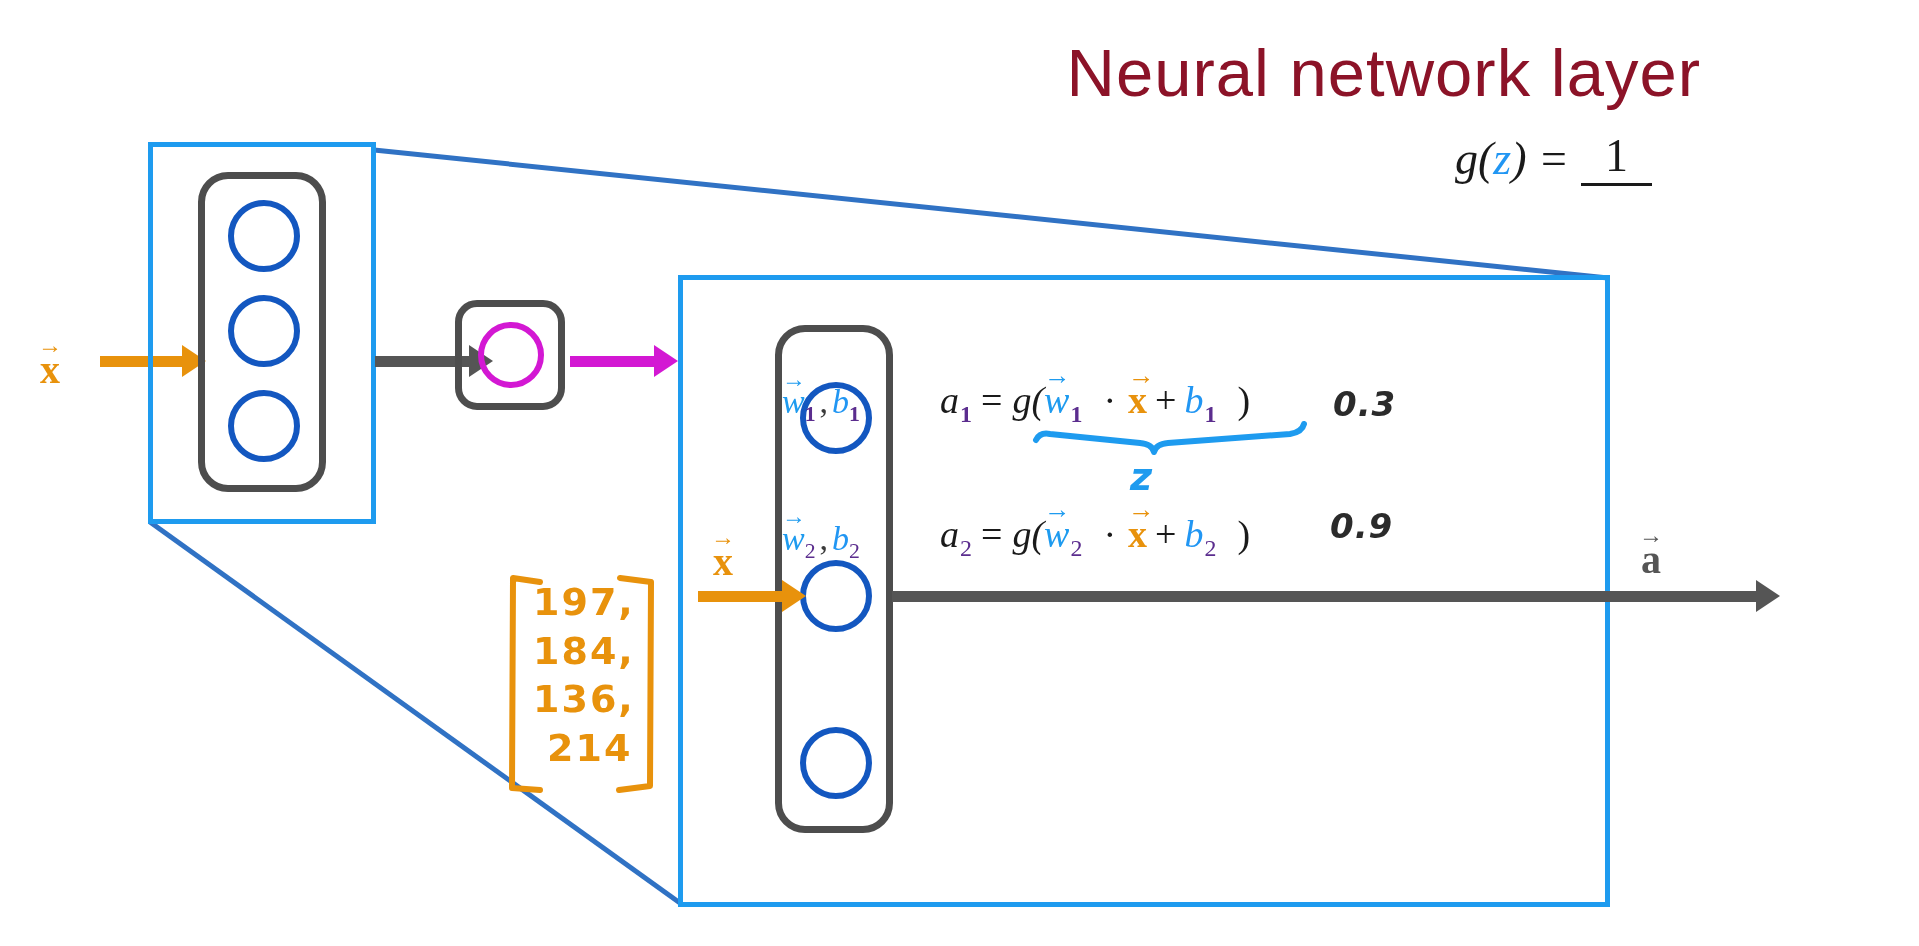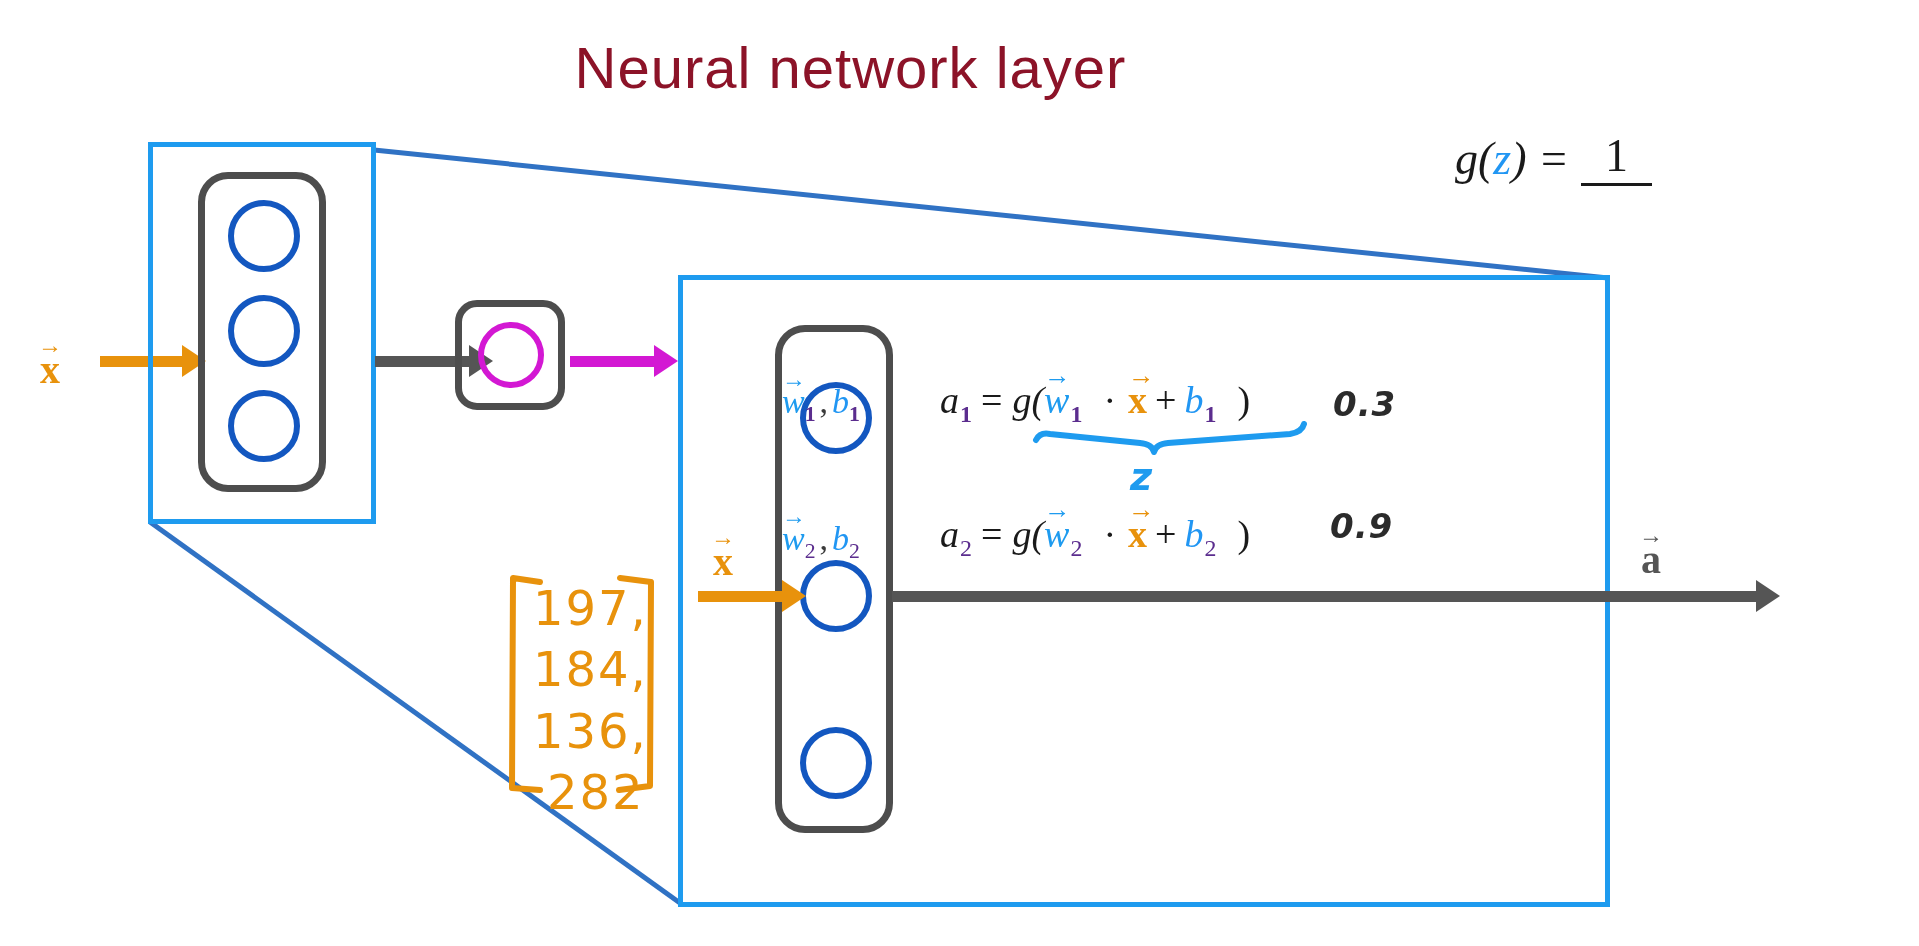--- a/index.html
+++ b/index.html
@@ -14,23 +14,23 @@
     background: #ffffff;
     overflow: hidden;
     font-family: "Liberation Sans", sans-serif;
   }
   .abs { position: absolute; }
 
   
   #title {
     left: 0; top: 34px;
     width: 1701px;
-    text-align: center;
+    text-align: right;
     font-family: "Liberation Sans", sans-serif;
-    font-size: 58px;
+    font-size: 67px;
     font-weight: 400;
     color: #8C1328;
     letter-spacing: 1px;
     white-space: nowrap;
   }
 
   
   #sigmoid {
     left: 1455px; top: 132px;
     font-family: "Liberation Serif", serif;
@@ -153,22 +153,22 @@
     font-family: "DejaVu Sans", sans-serif;
     font-weight: bold;
     color: #2b2b2b;
     font-style: italic;
     font-size: 34px;
     letter-spacing: 1px;
   }
   .hand-orange {
     font-family: "DejaVu Sans", sans-serif;
     color: #E8920C;
-    font-size: 48px;
-    font-weight: 400;
+    font-size: 38px;
+    font-weight: 700;
     line-height: 1.28;
     letter-spacing: 2px;
   }
   .hand-blue {
     font-family: "DejaVu Sans", sans-serif;
     color: #1E9BEF;
     font-weight: bold;
     font-style: italic;
     font-size: 38px;
   }
@@ -229,21 +229,21 @@
   </div>
 
   <svg class="overlay" width="1919" height="946">
     <path d="M 540 582 L 513 578 L 512 788 L 540 790" fill="none" stroke="#E8920C" stroke-width="6" stroke-linecap="round" stroke-linejoin="round"></path>
     <path d="M 620 578 L 651 582 L 650 786 L 619 790" fill="none" stroke="#E8920C" stroke-width="6" stroke-linecap="round" stroke-linejoin="round"></path>
   </svg>
   <div class="abs hand-orange" style="left:533px; top:578px; width:120px;">
     <div>197,</div>
     <div>184,</div>
     <div>136,</div>
-    <div style="padding-left:14px;">282</div>
+    <div style="padding-left:14px;">214</div>
   </div>
 
   <div class="abs cyan-box" style="left:678px; top:275px; width:932px; height:632px;"></div>
 
   <div class="abs gray-round" style="left:775px; top:325px; width:118px; height:508px;"></div>
 
   <div class="abs blue-circle" style="left:800px; top:382px; width:72px; height:72px;"></div>
   <div class="abs blue-circle" style="left:800px; top:560px; width:72px; height:72px;"></div>
   <div class="abs blue-circle" style="left:800px; top:727px; width:72px; height:72px;"></div>
 

